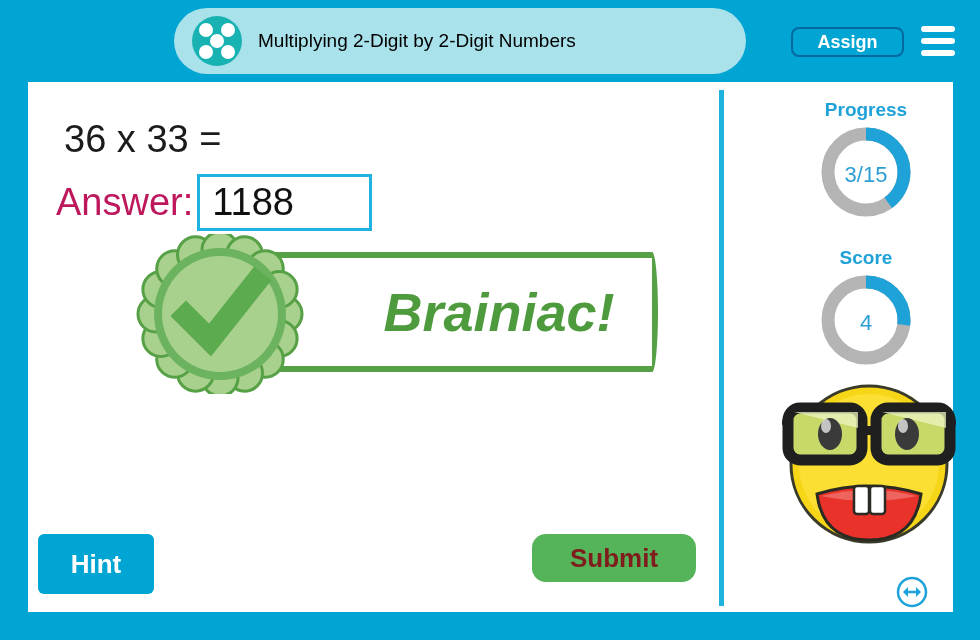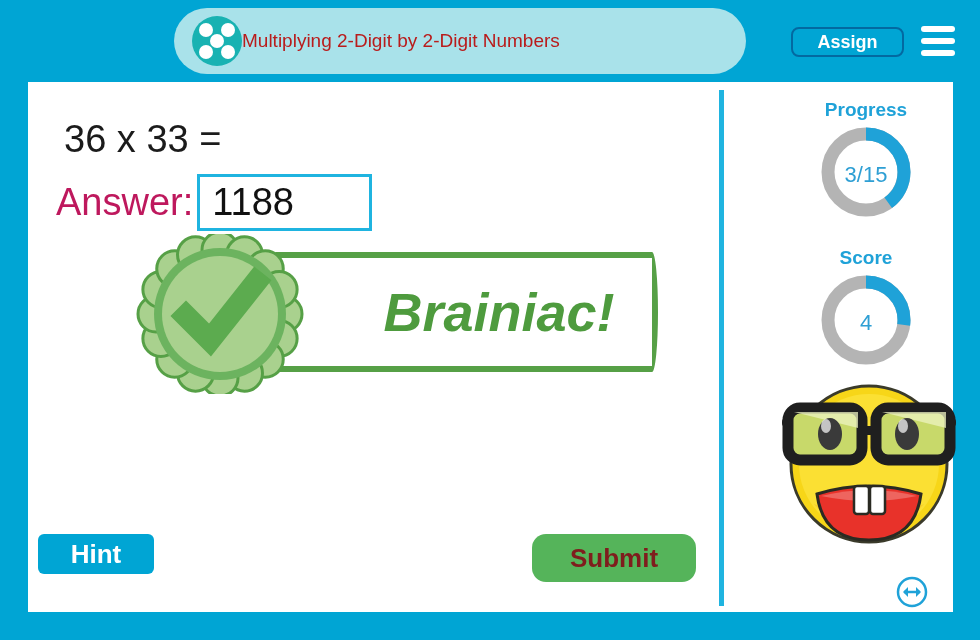--- a/index.html
+++ b/index.html
@@ -67,22 +67,23 @@
     border-radius: 50%;
     background: #ffffff;
   }
   #title-icon .d1 { left: 7px;  top: 7px; }
   #title-icon .d2 { left: 29px; top: 7px; }
   #title-icon .d3 { left: 18px; top: 18px; }
   #title-icon .d4 { left: 7px;  top: 29px; }
   #title-icon .d5 { left: 29px; top: 29px; }
 
   #title-text {
+    margin-left: 16px;
     font-size: 19px;
-    color: #b91c1c;
+    color: #000000;
     white-space: nowrap;
   }
 
   #assign-btn {
     position: absolute;
     left: 791px; top: 27px;
     width: 113px; height: 30px;
     border: 2px solid #0369a1;
     border-radius: 8px;
     color: #ffffff;
@@ -215,21 +216,21 @@
   #avatar {
     position: absolute;
     left: 746px; top: 300px;
     width: 190px; height: 165px;
   }
 
   
   #hint-btn {
     position: absolute;
     left: 10px; top: 452px;
-    width: 116px; height: 40px;
+    width: 116px; height: 60px;
     background: #00a5d4;
     border-radius: 6px;
     color: #ffffff;
     font-size: 26px;
     font-weight: bold;
     display: flex;
     align-items: center;
     justify-content: center;
     cursor: pointer;
   }

